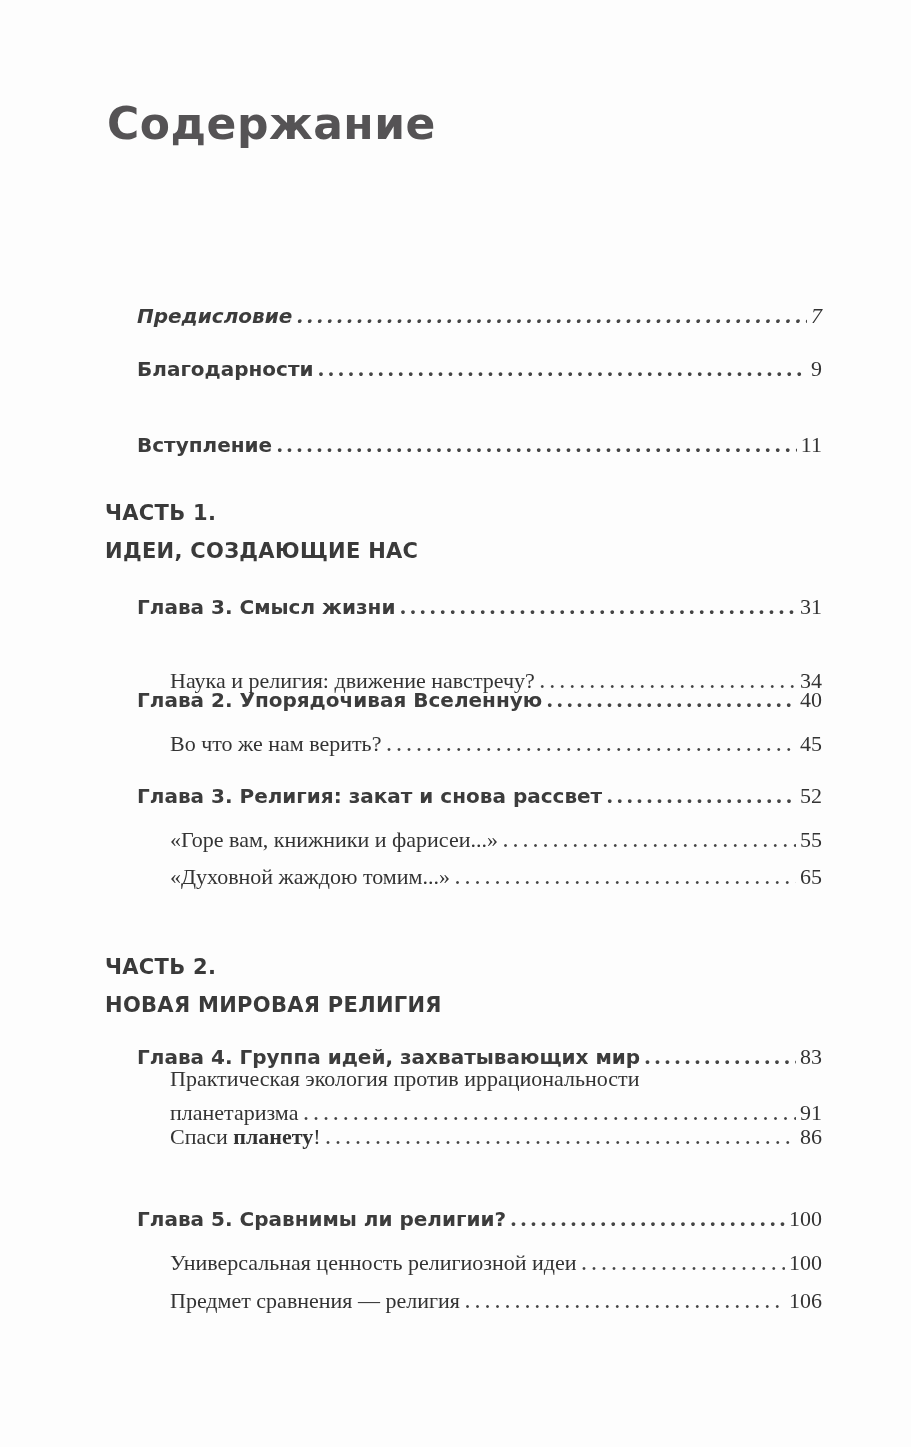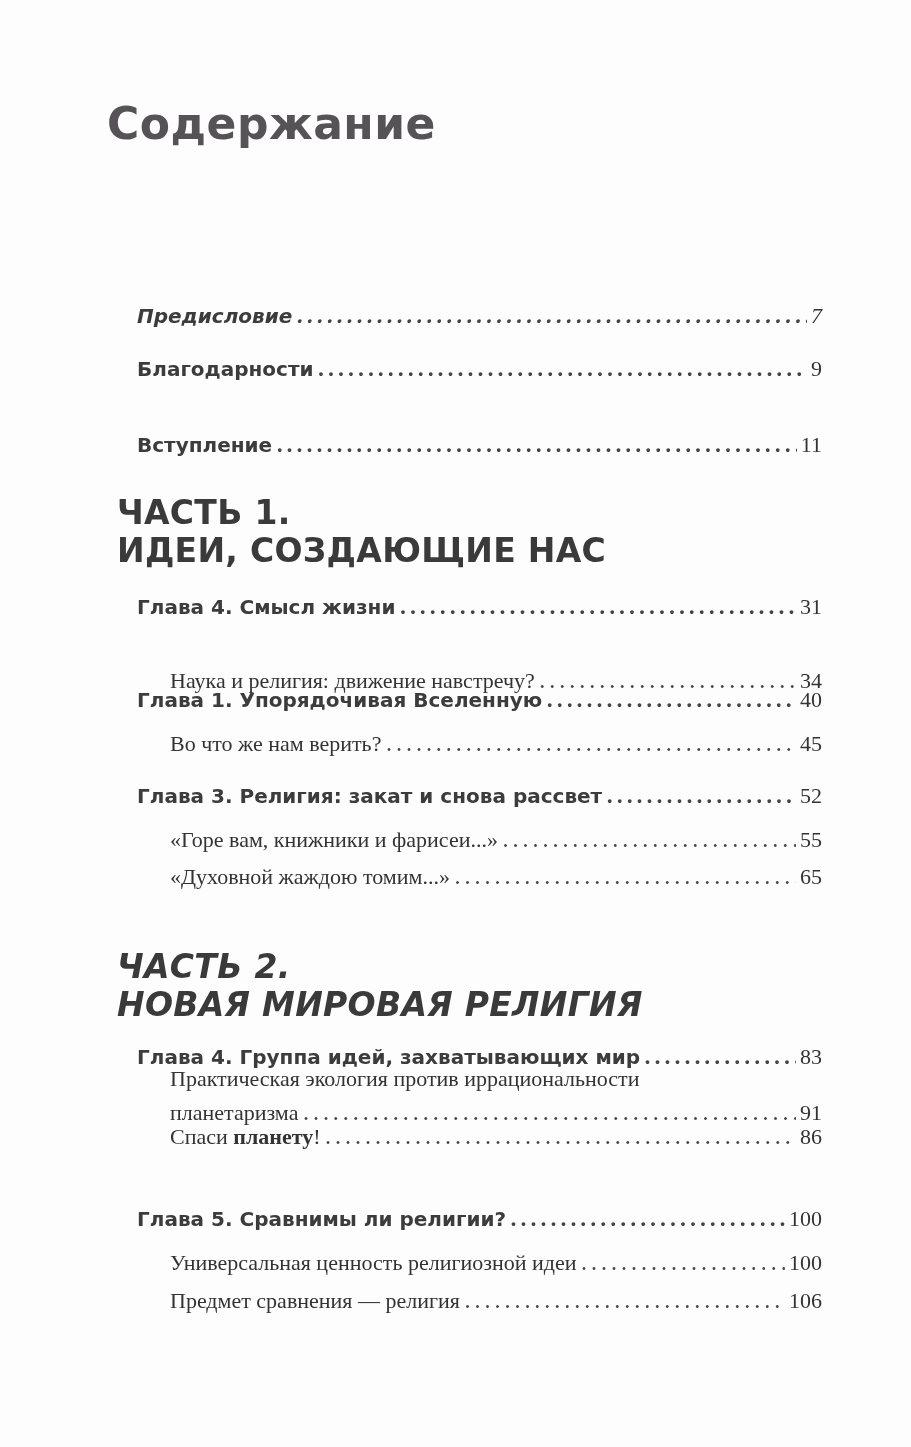--- a/index.html
+++ b/index.html
@@ -12,23 +12,23 @@
     }
     .page { position: absolute; left: 0; top: 0; width: 911px; height: 1447px; padding-left: 28px; }
     .title {
       position: absolute; left: 107px; top: 98px;
       font-family: "DejaVu Sans", sans-serif;
       font-weight: bold; font-size: 44px;
       color: #555355; letter-spacing: 0.5px;
       margin: 0;
     }
     .part {
-      position: absolute; left: 117px;
+      position: absolute; left: 105px;
       font-family: "DejaVu Sans", sans-serif;
-      font-weight: bold; font-size: 33px; line-height: 38px;
+      font-weight: bold; font-size: 21px; line-height: 38px;
       color: #3a3a3a; letter-spacing: 0.3px;
     }
     .row {
       position: absolute; display: flex; align-items: baseline;
       white-space: nowrap;
     }
     .row .label { flex: 0 0 auto; }
     .row .leader {
       flex: 1 1 auto; overflow: hidden; margin: 0 4px;
       font-family: "DejaVu Serif", serif; letter-spacing: 3px;
@@ -80,32 +80,32 @@
     <span class="leader"></span>
     <span class="page-num">11</span>
   </div>
 
   <div class="part" style="top:494px;">
     <div>ЧАСТЬ 1.</div>
     <div>ИДЕИ, СОЗДАЮЩИЕ НАС</div>
   </div>
 
   <div class="row lvl1" style="top:594px;">
-    <span class="label">Глава 4. Смысл жизни</span>
+    <span class="label">Глава 3. Смысл жизни</span>
     <span class="leader"></span>
     <span class="page-num">31</span>
   </div>
   <div class="row lvl2" style="top:668px;">
     <span class="label">Наука и религия: движение навстречу?</span>
     <span class="leader"></span>
     <span class="page-num">34</span>
   </div>
 
   <div class="row lvl1" style="top:687px;">
-    <span class="label">Глава 1. Упорядочивая Вселенную</span>
+    <span class="label">Глава 2. Упорядочивая Вселенную</span>
     <span class="leader"></span>
     <span class="page-num">40</span>
   </div>
   <div class="row lvl2" style="top:731px;">
     <span class="label">Во что же нам верить?</span>
     <span class="leader"></span>
     <span class="page-num">45</span>
   </div>
 
   <div class="row lvl1" style="top:783px;">
@@ -117,21 +117,21 @@
     <span class="label">«Горе вам, книжники и фарисеи...»</span>
     <span class="leader"></span>
     <span class="page-num">55</span>
   </div>
   <div class="row lvl2" style="top:864px;">
     <span class="label">«Духовной жаждою томим...»</span>
     <span class="leader"></span>
     <span class="page-num">65</span>
   </div>
 
-  <div class="part" style="top:948px;font-style:italic;">
+  <div class="part" style="top:948px;">
     <div>ЧАСТЬ 2.</div>
     <div>НОВАЯ МИРОВАЯ РЕЛИГИЯ</div>
   </div>
 
   <div class="row lvl1" style="top:1044px;">
     <span class="label">Глава 4. Группа идей, захватывающих мир</span>
     <span class="leader"></span>
     <span class="page-num">83</span>
   </div>
   <div class="row lvl2" style="top:1124px;">

